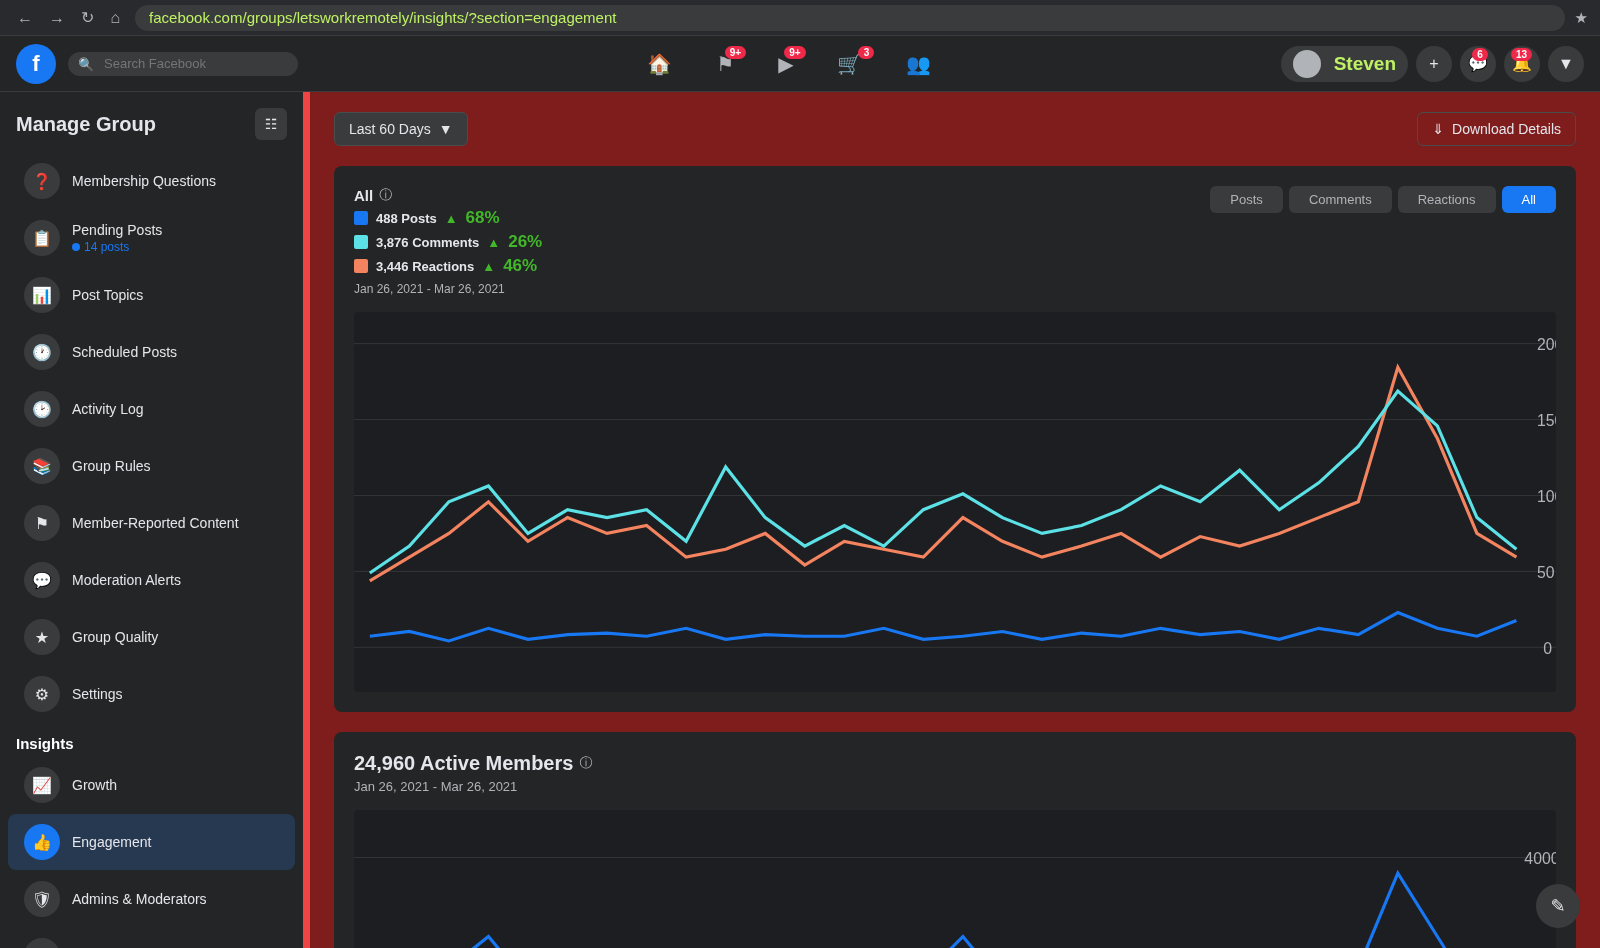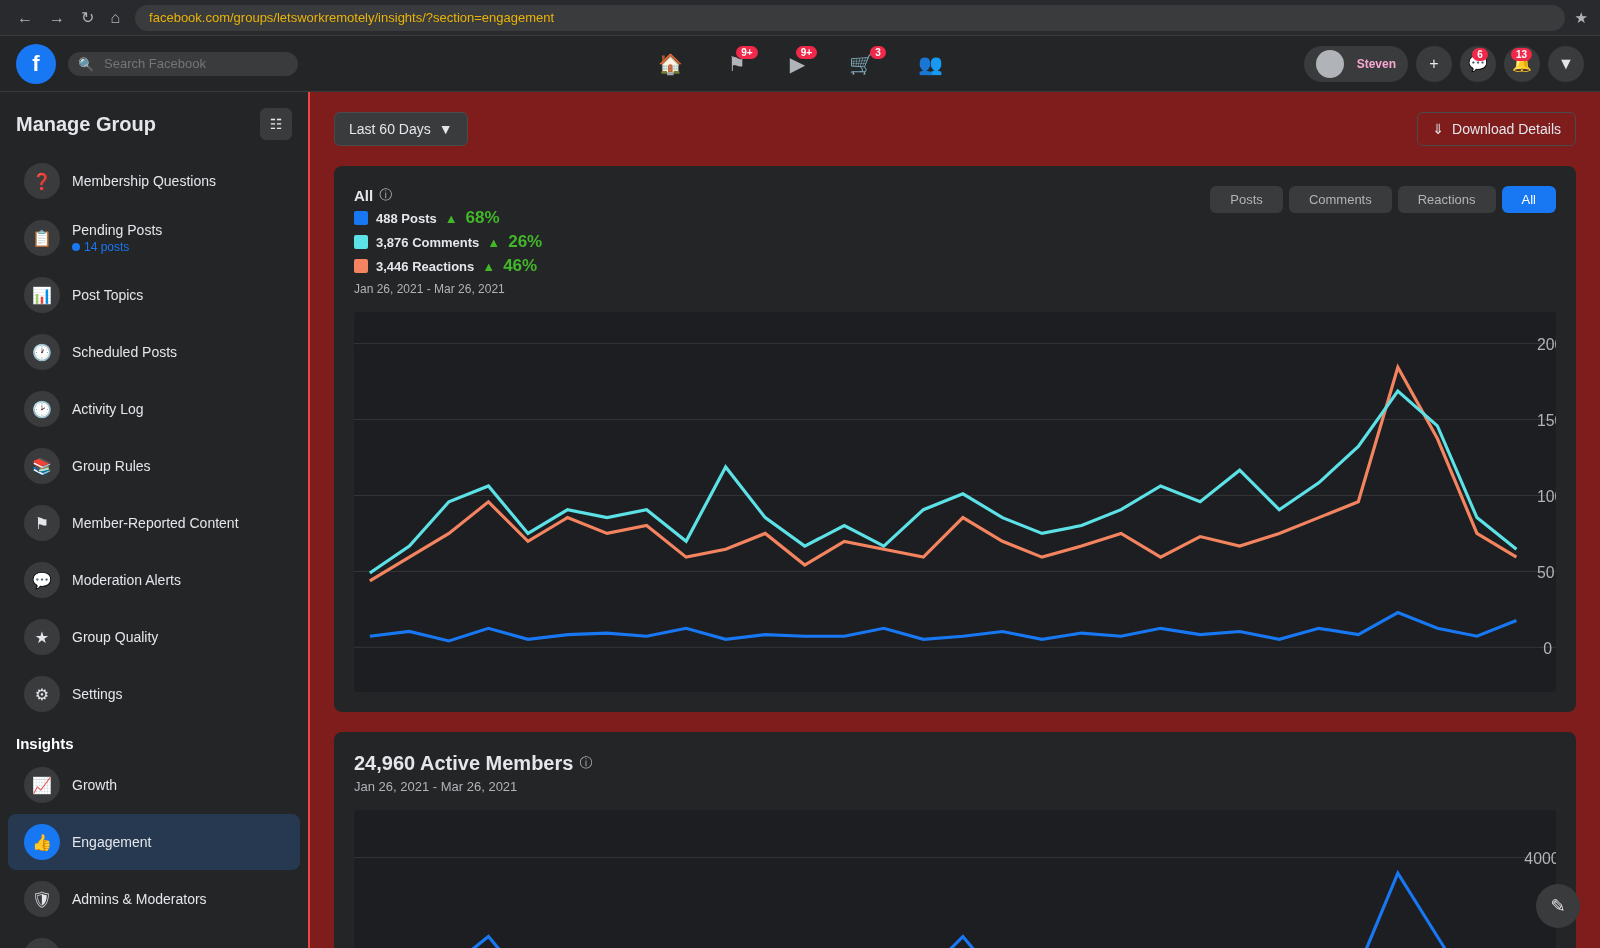--- a/index.html
+++ b/index.html
@@ -17,22 +17,22 @@
       flex-shrink: 0;
     }
     .browser-nav-btns { display: flex; gap: 6px; align-items: center; }
     .nav-btn { background: none; border: none; color: #b0b3b8; font-size: 16px; cursor: pointer; padding: 2px 5px; border-radius: 4px; }
     .address-bar {
       flex: 1;
       background: #3a3b3c;
       border: none;
       border-radius: 20px;
       padding: 4px 14px;
-      color: #eab308;
-      font-size: 13px;
+      color: #bef264;
+      font-size: 15px;
       height: 26px;
     }
     .browser-actions { display: flex; gap: 8px; align-items: center; color: #b0b3b8; font-size: 14px; }
     .star-btn { background: none; border: none; color: #b0b3b8; cursor: pointer; font-size: 15px; }
 
     
     .fb-navbar {
       background: #242526;
       height: 56px;
       display: flex;
@@ -69,44 +69,44 @@
       font-size: 20px; padding: 8px 20px; border-radius: 8px; cursor: pointer;
       position: relative; display: flex; align-items: center; justify-content: center;
     }
     .fb-badge {
       position: absolute; top: 2px; right: 8px;
       background: #f02849; color: white; font-size: 10px; font-weight: bold;
       border-radius: 10px; padding: 1px 5px; min-width: 16px; text-align: center;
     }
     .fb-right { display: flex; align-items: center; gap: 8px; margin-left: auto; }
     .fb-user-btn {
-      background: #3a3b3c; border: none; color: #f9a8d4;
+      background: #3a3b3c; border: none; color: #bef264;
       border-radius: 20px; padding: 4px 12px; cursor: pointer;
-      display: flex; align-items: center; gap: 13px; font-size: 12px; font-weight: 600;
+      display: flex; align-items: center; gap: 13px; font-size: 19px; font-weight: 600;
     }
     .fb-avatar { width: 28px; height: 28px; background: #b0b3b8; border-radius: 50%; }
     .fb-action-btn {
       background: #3a3b3c; border: none; color: #e4e6eb;
       width: 36px; height: 36px; border-radius: 50%; cursor: pointer;
       display: flex; align-items: center; justify-content: center; font-size: 16px;
       position: relative;
     }
 
     
     .main-layout {
       display: flex;
       flex: 1;
       overflow: hidden;
     }
 
     
     .sidebar {
       width: 310px;
       background: #242526;
-      border-right: 2px solid #ef4444;
+      border-right: 7px solid #ef4444;
       overflow-y: auto;
       flex-shrink: 0;
       padding: 16px 0 16px 0;
     }
     .sidebar::-webkit-scrollbar { width: 6px; }
     .sidebar::-webkit-scrollbar-thumb { background: #4a4b4c; border-radius: 3px; }
 
     .sidebar-header {
       display: flex; align-items: center; justify-content: space-between;
       padding: 0 16px 12px 16px;

